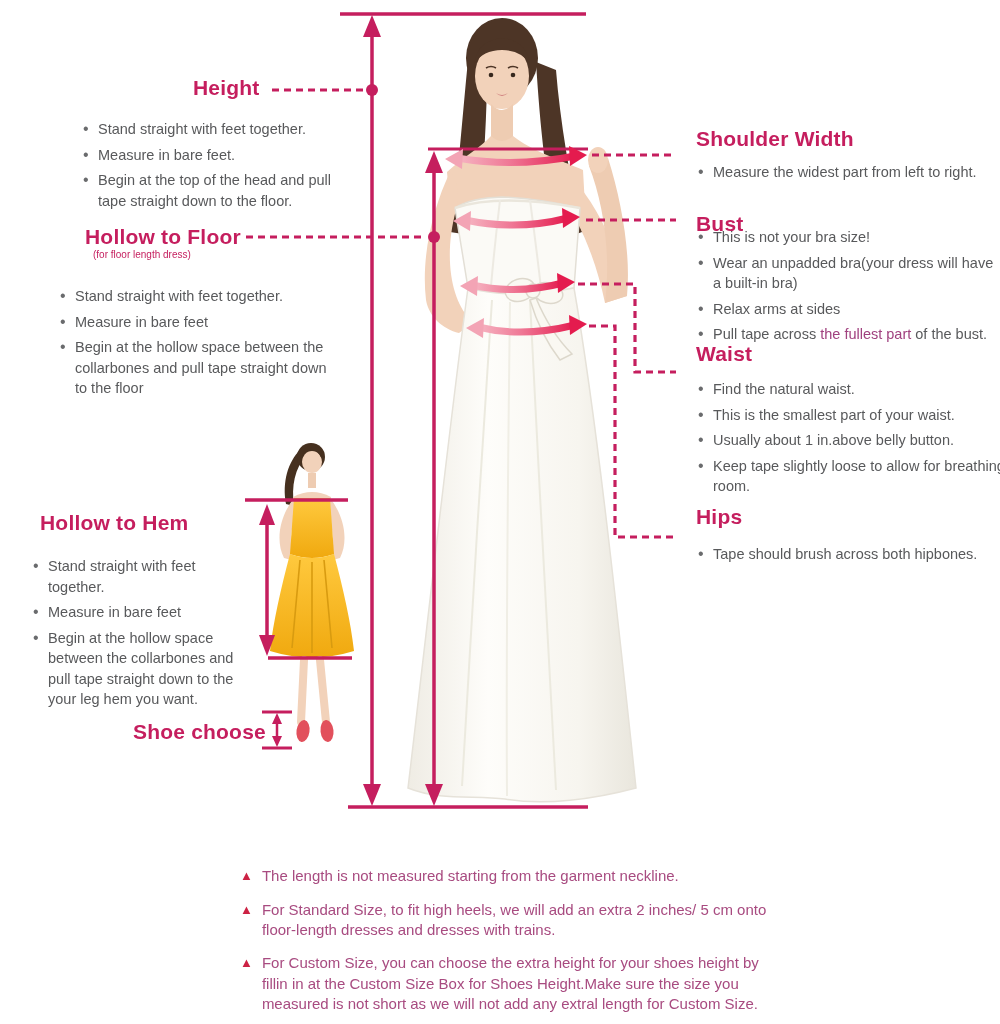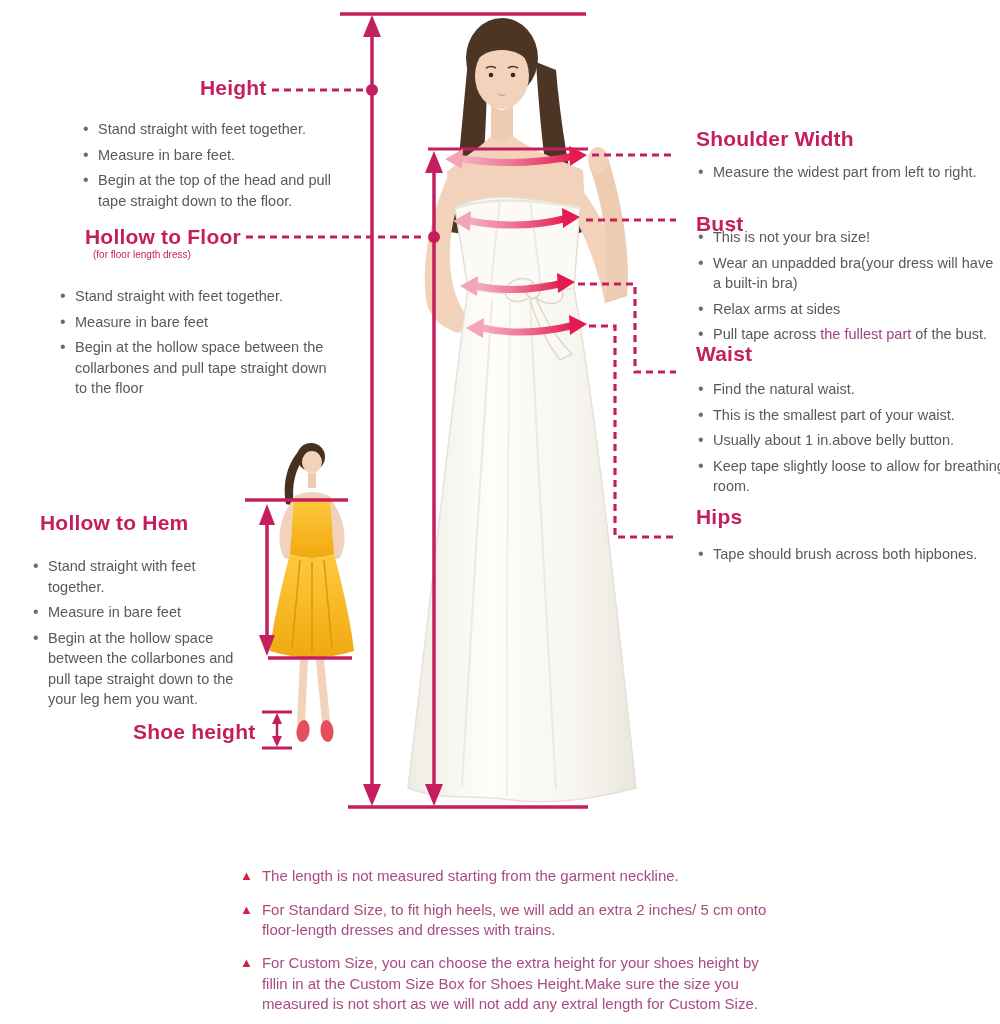--- a/index.html
+++ b/index.html
@@ -163,21 +163,21 @@
         <polygon points="575,282 557,273 558,293" fill="#e41b4e"></polygon>
       </g>
       <g>
         <path d="M478,327 Q522,338 575,325" stroke="url(#ag)" stroke-width="7" fill="none"></path>
         <polygon points="466,328 484,318 483,338" fill="#f3a4b5"></polygon>
         <polygon points="587,324 569,315 570,335" fill="#e41b4e"></polygon>
       </g>
     </g>
   </svg>
 
-  <div class="abs sec-title" style="left:200px;top:76px;text-align:center;">Height</div>
+  <div class="abs sec-title" style="left:193px;top:76px;text-align:center;">Height</div>
   <ul class="blist abs" style="left:65px;top:103px;width:272px;">
     <li>Stand straight with feet together.</li>
     <li>Measure in bare feet.</li>
     <li>Begin at the top of the head and pull tape straight down to the floor.</li>
   </ul>
 
   <div class="abs sec-title" style="left:85px;top:225px;">Hollow to Floor</div>
   <div class="abs sec-sub" style="left:93px;top:249px;">(for floor length dress)</div>
   <ul class="blist abs" style="left:42px;top:270px;width:282px;">
     <li>Stand straight with feet together.</li>
@@ -185,21 +185,21 @@
     <li>Begin at the hollow space between the collarbones and pull tape straight down to the floor</li>
   </ul>
 
   <div class="abs sec-title" style="left:40px;top:511px;">Hollow to Hem</div>
   <ul class="blist abs" style="left:15px;top:540px;width:208px;">
     <li>Stand straight with feet together.</li>
     <li>Measure in bare feet</li>
     <li>Begin at the hollow space between the collarbones and pull tape straight down to the your leg hem  you want.</li>
   </ul>
 
-  <div class="abs sec-title" style="left:133px;top:720px;">Shoe height</div>
+  <div class="abs sec-title" style="left:133px;top:720px;">Shoe choose</div>
 
   <div class="abs sec-title" style="left:696px;top:127px;">Shoulder Width</div>
   <ul class="blist abs" style="left:680px;top:146px;width:312px;">
     <li>Measure the widest part from left to right.</li>
   </ul>
 
   <div class="abs sec-title" style="left:696px;top:178px;margin-top:34px;">Bust</div>
   <ul class="blist abs" style="left:680px;top:211px;width:302px;">
     <li>This is not your bra size!</li>
     <li>Wear an unpadded bra(your dress will have a built-in bra)</li>

